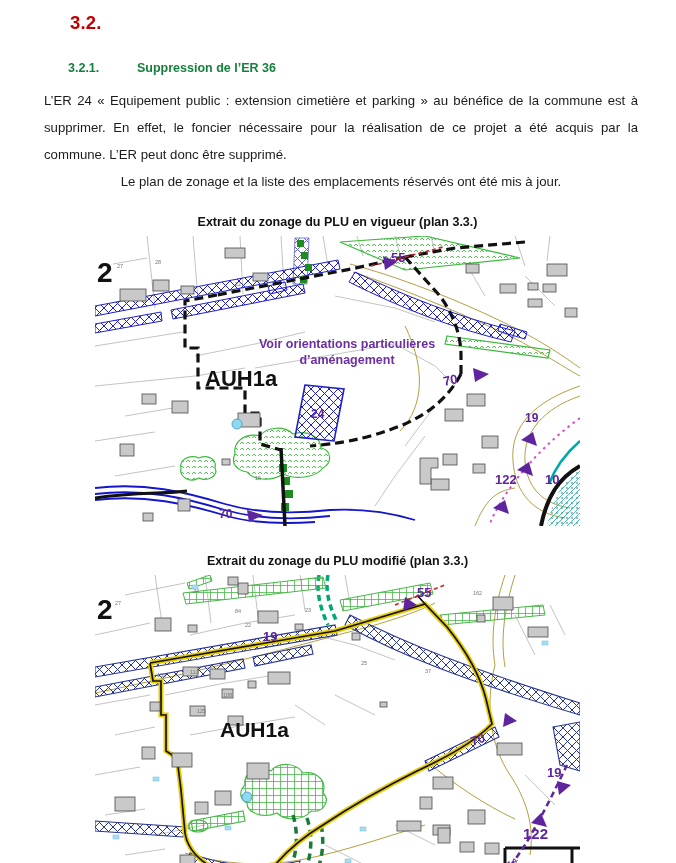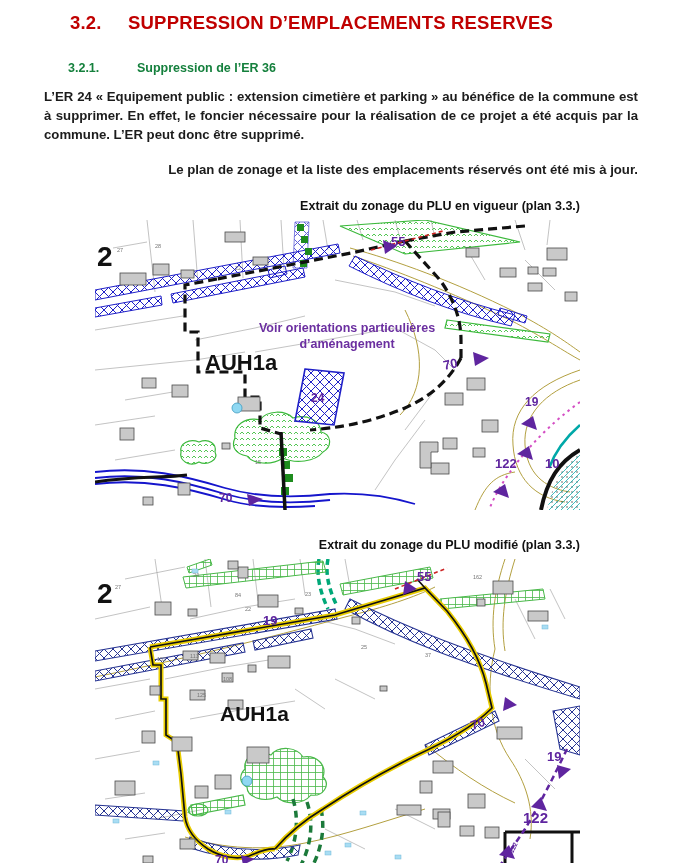--- a/index.html
+++ b/index.html
@@ -2,57 +2,56 @@
 <html><head>
 <meta charset="utf-8">
 <style>
   html,body{margin:0;padding:0;}
   body{
     width:676px;height:863px;background:#ffffff;
     font-family:"Liberation Sans",sans-serif;color:#222;
     position:relative;overflow:hidden;
   }
   .h1{
-    margin:12px 36px 0 70px;display:flex;gap:16px;
+    margin:12px 36px 0 70px;display:flex;gap:4px;
     color:#C00000;font-weight:bold;font-size:18.5px;letter-spacing:.2px;
   }
   .h1 .num{width:42px;flex:0 0 auto;}
   .h2{
     margin:27px 36px 0 68px;display:flex;
     color:#15803d;font-weight:bold;font-size:12.5px;
   }
   .h2 .num{width:69px;flex:0 0 auto;}
   .para{
     margin:12px 40px 0 44px;width:594px;
-    font-size:13.2px;line-height:19px;text-align:justify;color:#1c1c1c;font-weight:bold;
+    font-size:13.2px;line-height:27px;text-align:justify;color:#1c1c1c;
   }
-  .para.second{margin-top:16px;text-align:right;}
+  .para.second{margin-top:0;text-align:center;}
   figure{margin:20px 0 0 95px;width:485px;padding:0;}
   figure.second{margin-top:28px;}
   figcaption{
-    text-align:right;font-weight:bold;font-size:12.5px;color:#111;
+    text-align:center;font-weight:bold;font-size:12.5px;color:#111;
     margin-bottom:7px;
   }
   svg{display:block;background:#fff;}
   svg text{font-family:"Liberation Sans",sans-serif;}
   .parcel{stroke:#9a9a9a;stroke-width:.6;fill:none;}
   .road{stroke:#B3A040;stroke-width:1;fill:none;}
   .bld{fill:#C9C9C9;stroke:#4a4a4a;stroke-width:.8;}
   .pnum{fill:#777;font-size:5.5px;}
   .purple{fill:#5F259F;font-weight:bold;}
   .bigzone{fill:#111;font-weight:bold;}
 </style>
 </head>
 <body>
 
 <div>
 
   <div class="h1">
     <span class="num">3.2.</span>
-    <span>SUPPRESSION D’EMPLACEMENTS RESERVES</span>
   </div>
 
   <div class="h2">
     <span class="num">3.2.1.</span>
     <span>Suppression de l’ER 36</span>
   </div>
 
   <p class="para">L’ER 24 « Equipement public : extension cimetière et parking » au bénéfice de la commune est à supprimer. En effet, le foncier nécessaire pour la réalisation de ce projet a été acquis par la commune. L’ER peut donc être supprimé.</p>
   <p class="para second">Le plan de zonage et la liste des emplacements réservés ont été mis à jour.</p>
 

